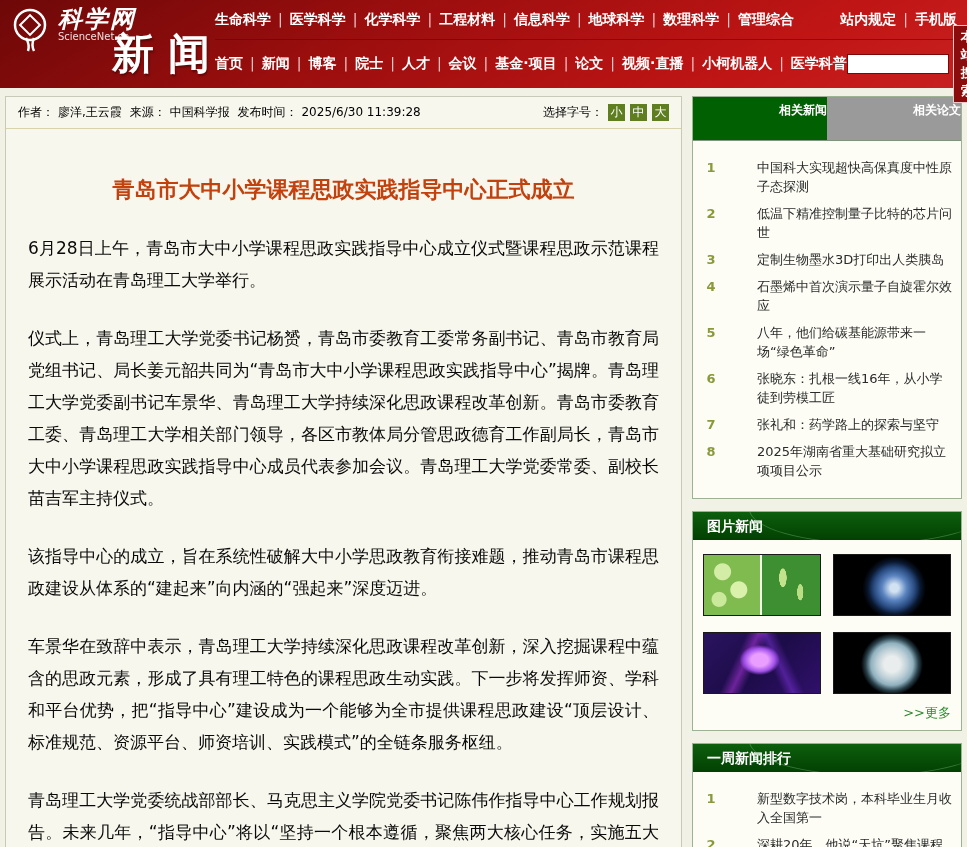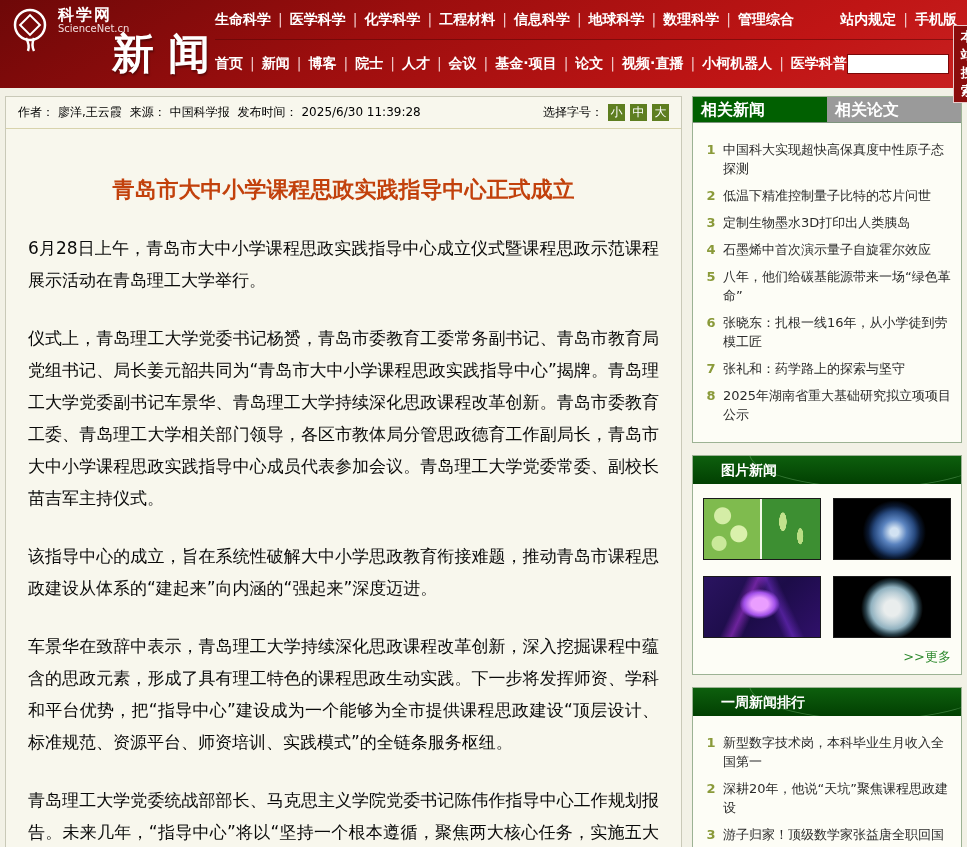--- a/index.html
+++ b/index.html
@@ -4,21 +4,21 @@
 <style>
   * { margin:0; padding:0; box-sizing:border-box; }
   html,body { width:967px; height:847px; overflow:hidden; }
   body { background:#F2F1E6; font-family:"DejaVu Sans","Liberation Sans",sans-serif; }
 
   
   .header { height:88px; background:linear-gradient(150deg,#6e0808 0%,#9c0e0e 38%,#c01515 78%,#c82020 100%); position:relative; color:#fff; }
   .logo-wrap { position:absolute; left:10px; top:7px; display:flex; align-items:flex-start; }
   .logo-icon { width:40px; height:46px; margin-right:8px; }
   .logo-texts { line-height:1.05; }
-  .site-name { font-size:16px; font-weight:bold; letter-spacing:2px; }
+  .site-name { font-size:24px; font-weight:bold; letter-spacing:2px;font-style:italic; }
   .site-sub { font-size:10px; font-weight:normal; color:#f3dede; }
   .section-word { position:absolute; left:112px; top:26px; font-size:42px; font-weight:bold; letter-spacing:14px; text-shadow:1px 2px 2px rgba(0,0,0,.35); }
   .header-right { position:absolute; left:215px; right:0; top:0; height:88px; }
   .hnav-row1 { display:flex; align-items:center; height:40px; font-size:14px; font-weight:bold; border-bottom:1px solid rgba(90,5,5,.55); padding-right:10px; }
   .hnav-row2 { display:flex; align-items:center; height:47px; font-size:14px; font-weight:bold; padding-right:16px; }
   .hnav-links { display:flex; }
   .hnav-links a { color:#fff; text-decoration:none; white-space:nowrap; }
   .hnav-links a:not(:last-child)::after { content:"|"; padding:0 7px; color:#f0caca; font-weight:normal; }
   .spacer { flex:1; }
   .search-wrap { display:flex; align-items:center; }
@@ -32,28 +32,28 @@
   .meta-left span { margin-right:4px; }
   .fontsize-group { display:flex; align-items:center; }
   .fs-btn { display:inline-block; background:#5E7E20; color:#fff; font-size:12px; width:17px; height:17px; line-height:17px; text-align:center; margin-left:5px; cursor:pointer; }
   .article-title { color:#c2410c; font-size:22px; font-weight:bold; text-align:center; margin:46px 40px 14px 40px; line-height:1.4; }
   .article-body { padding:0 22px 30px 22px; }
   .article-body p { font-size:17px; color:#0a0a0a; line-height:32px; margin-top:26px; text-align:justify; }
 
   
   .sidebar { flex:1; }
   .side-box { border:1px solid #9CB294; background:#FDFDF6; margin-bottom:12px; }
-  .tab-bar { display:flex; height:26px; font-size:16px; font-weight:bold; color:#fff; border-bottom:1px solid #7e947e; }
+  .tab-bar { display:flex; height:44px; font-size:12px; font-weight:bold; color:#fff; border-bottom:1px solid #7e947e;text-align:right; }
   .tab { flex:1; line-height:26px; padding-left:8px; background:#9a9a9a; cursor:pointer; }
   .tab.tab-active { background:#016001; }
   .rank-list { padding:9px 8px 10px 6px; }
   .rank-item { display:flex; font-size:13px; line-height:19px; margin:8px 0; color:#2a2a2a; cursor:pointer; }
   .rank-num { color:#8A9A3A; font-weight:bold; width:24px; flex-shrink:0; text-align:center; }
-  .rank-text { flex:1; }
-  .green-bar { height:28px; line-height:28px; padding-left:28px; color:#fff; font-size:14px; font-weight:bold; background:linear-gradient(180deg,#0d5f0d,#024002); position:relative; overflow:hidden; }
+  .rank-text { flex:1;margin-left:34px; }
+  .green-bar { height:28px; line-height:28px; padding-left:14px; color:#fff; font-size:14px; font-weight:bold; background:linear-gradient(180deg,#0d5f0d,#024002); position:relative; overflow:hidden; }
   .green-bar::after { content:""; position:absolute; right:-30px; top:-38px; width:240px; height:68px; border-radius:50%; border:1px solid rgba(140,210,140,.35); }
   .photo-grid { display:grid; grid-template-columns:1fr 1fr; gap:16px 12px; padding:14px 10px 4px 10px; }
   .photo { height:62px; border:1px solid #1a1a1a; cursor:pointer; }
   .photo-veg { background:
       radial-gradient(circle at 16% 28%, #d4eda6 0 8px, transparent 9px),
       radial-gradient(circle at 30% 58%, #daf1ac 0 8px, transparent 9px),
       radial-gradient(circle at 13% 74%, #cae99a 0 7px, transparent 8px),
       radial-gradient(ellipse 6px 15px at 68% 38%, #c2e28c 0 60%, transparent 65%),
       radial-gradient(ellipse 5px 13px at 83% 62%, #bade84 0 60%, transparent 65%),
       linear-gradient(90deg, #7fbb4e 0 48%, #f2f9e9 48% 50%, #3d8f32 50% 100%); }

